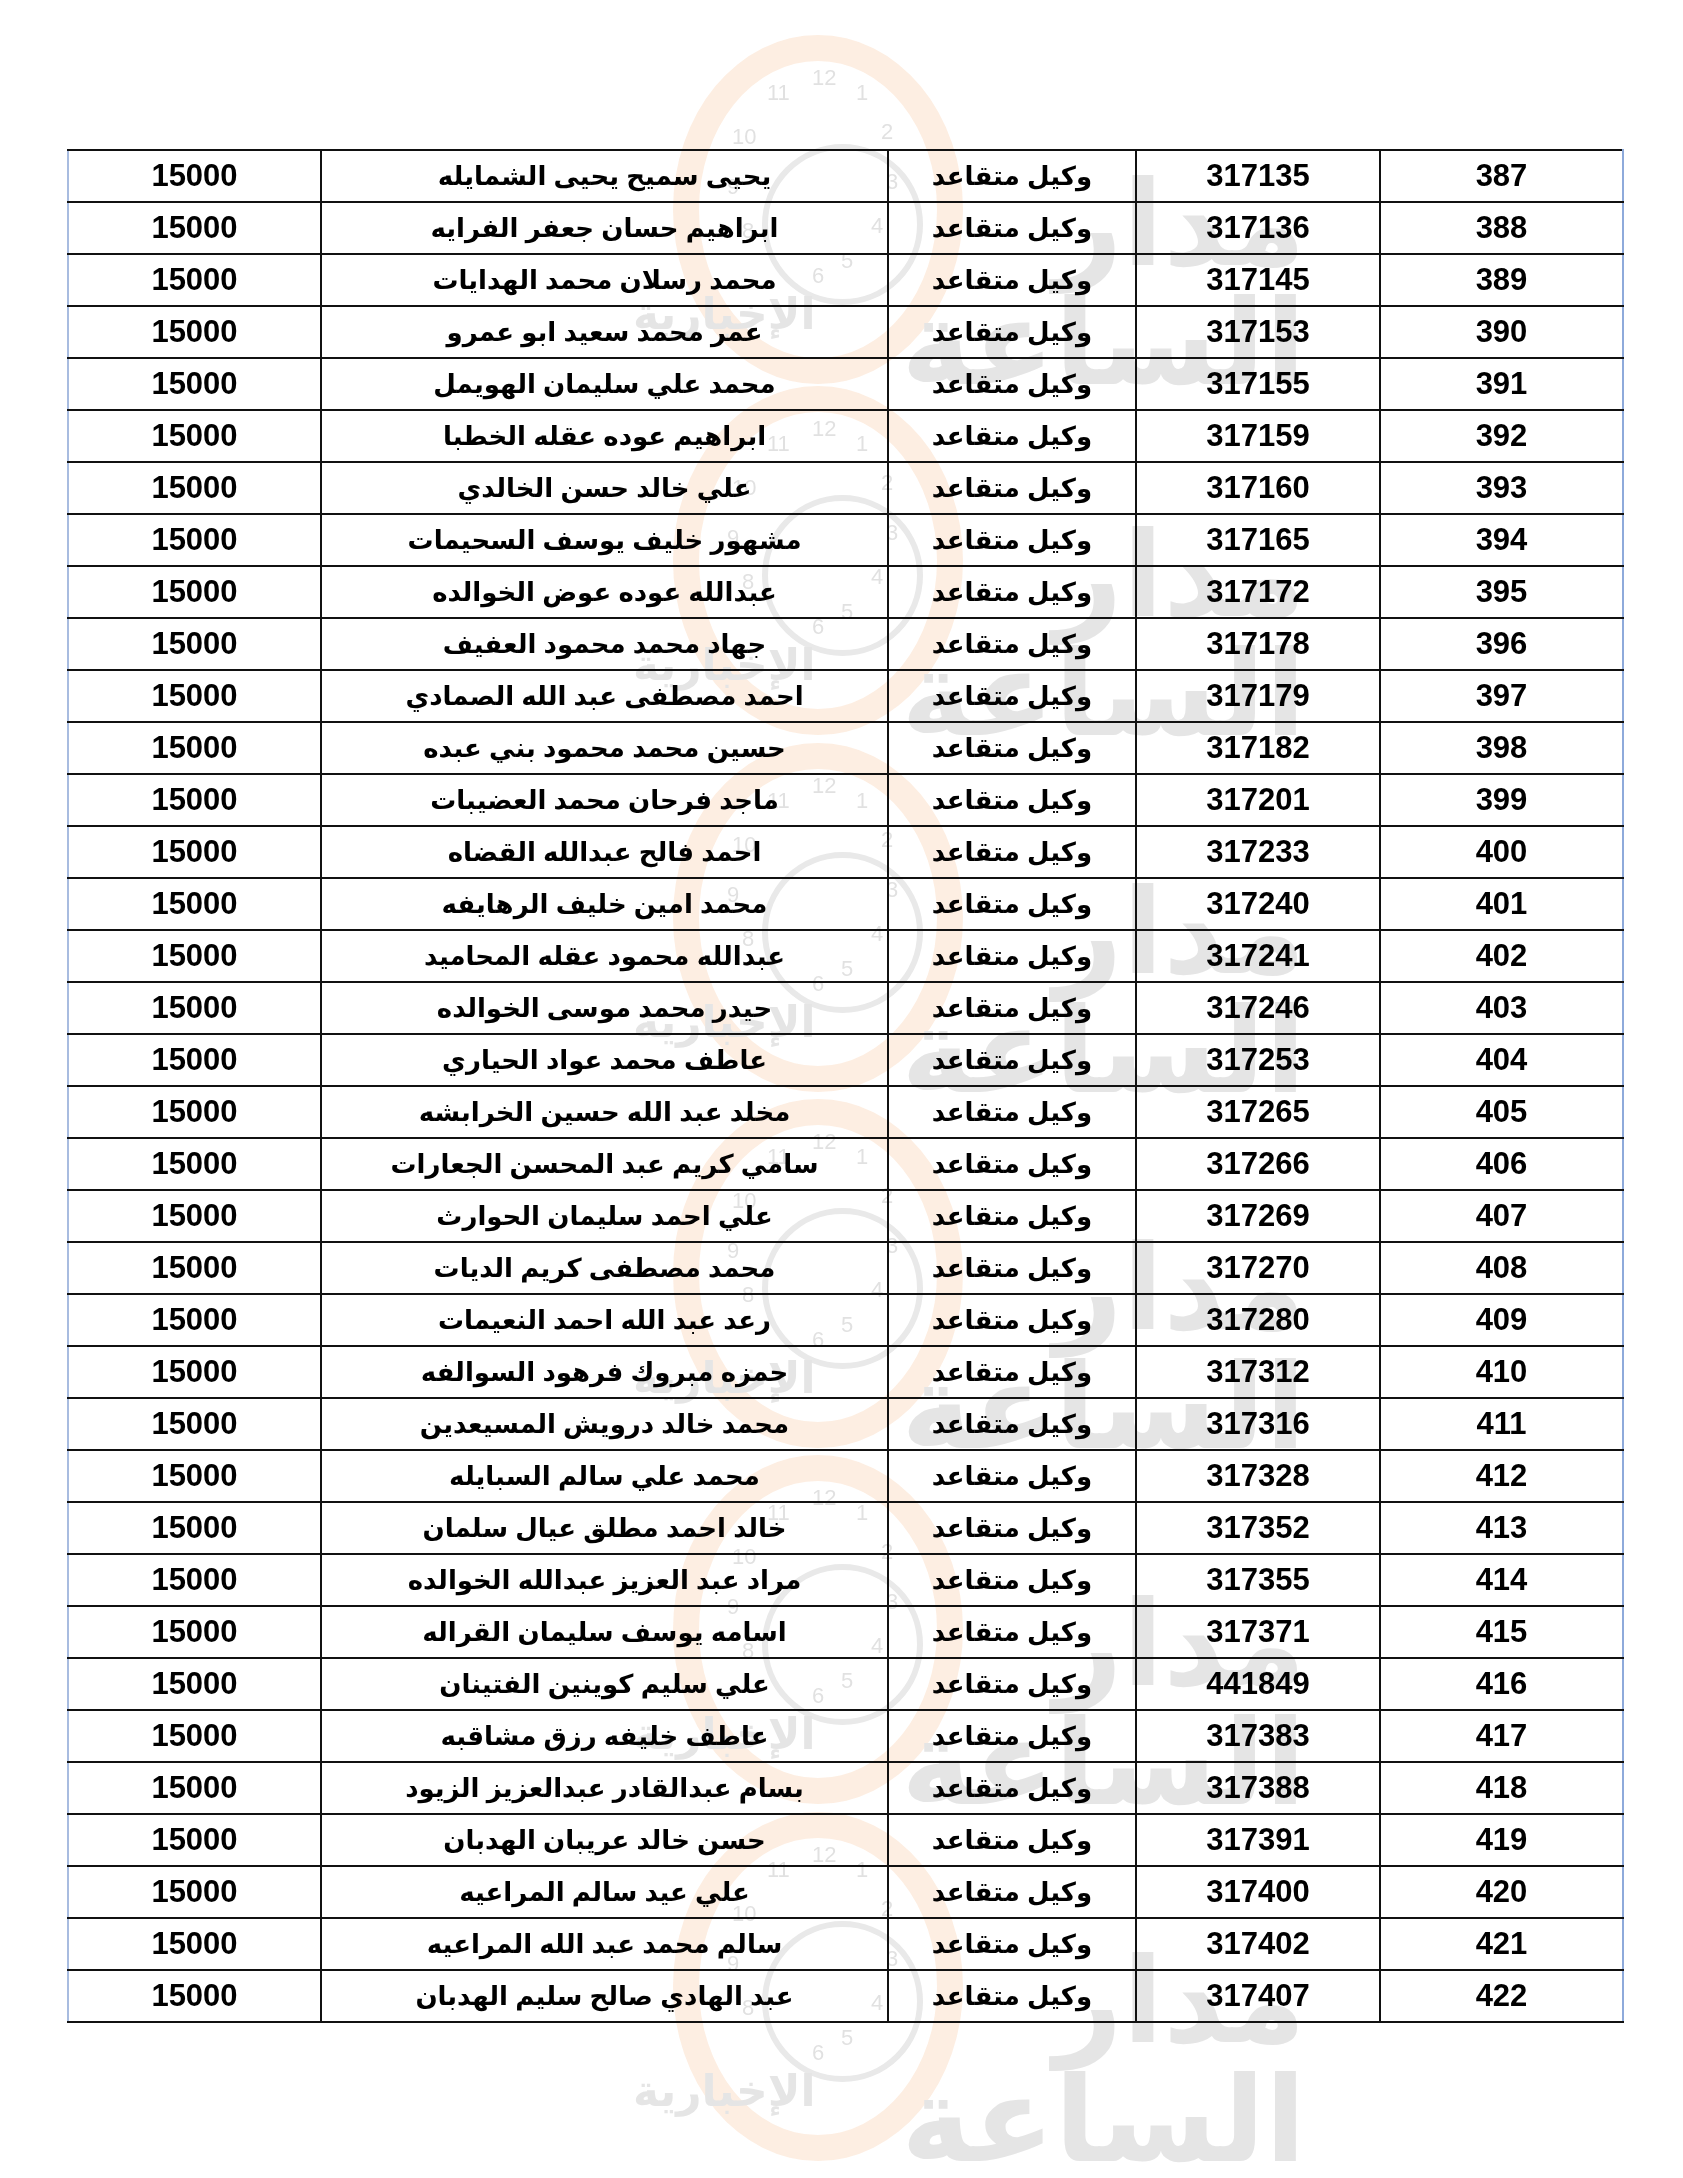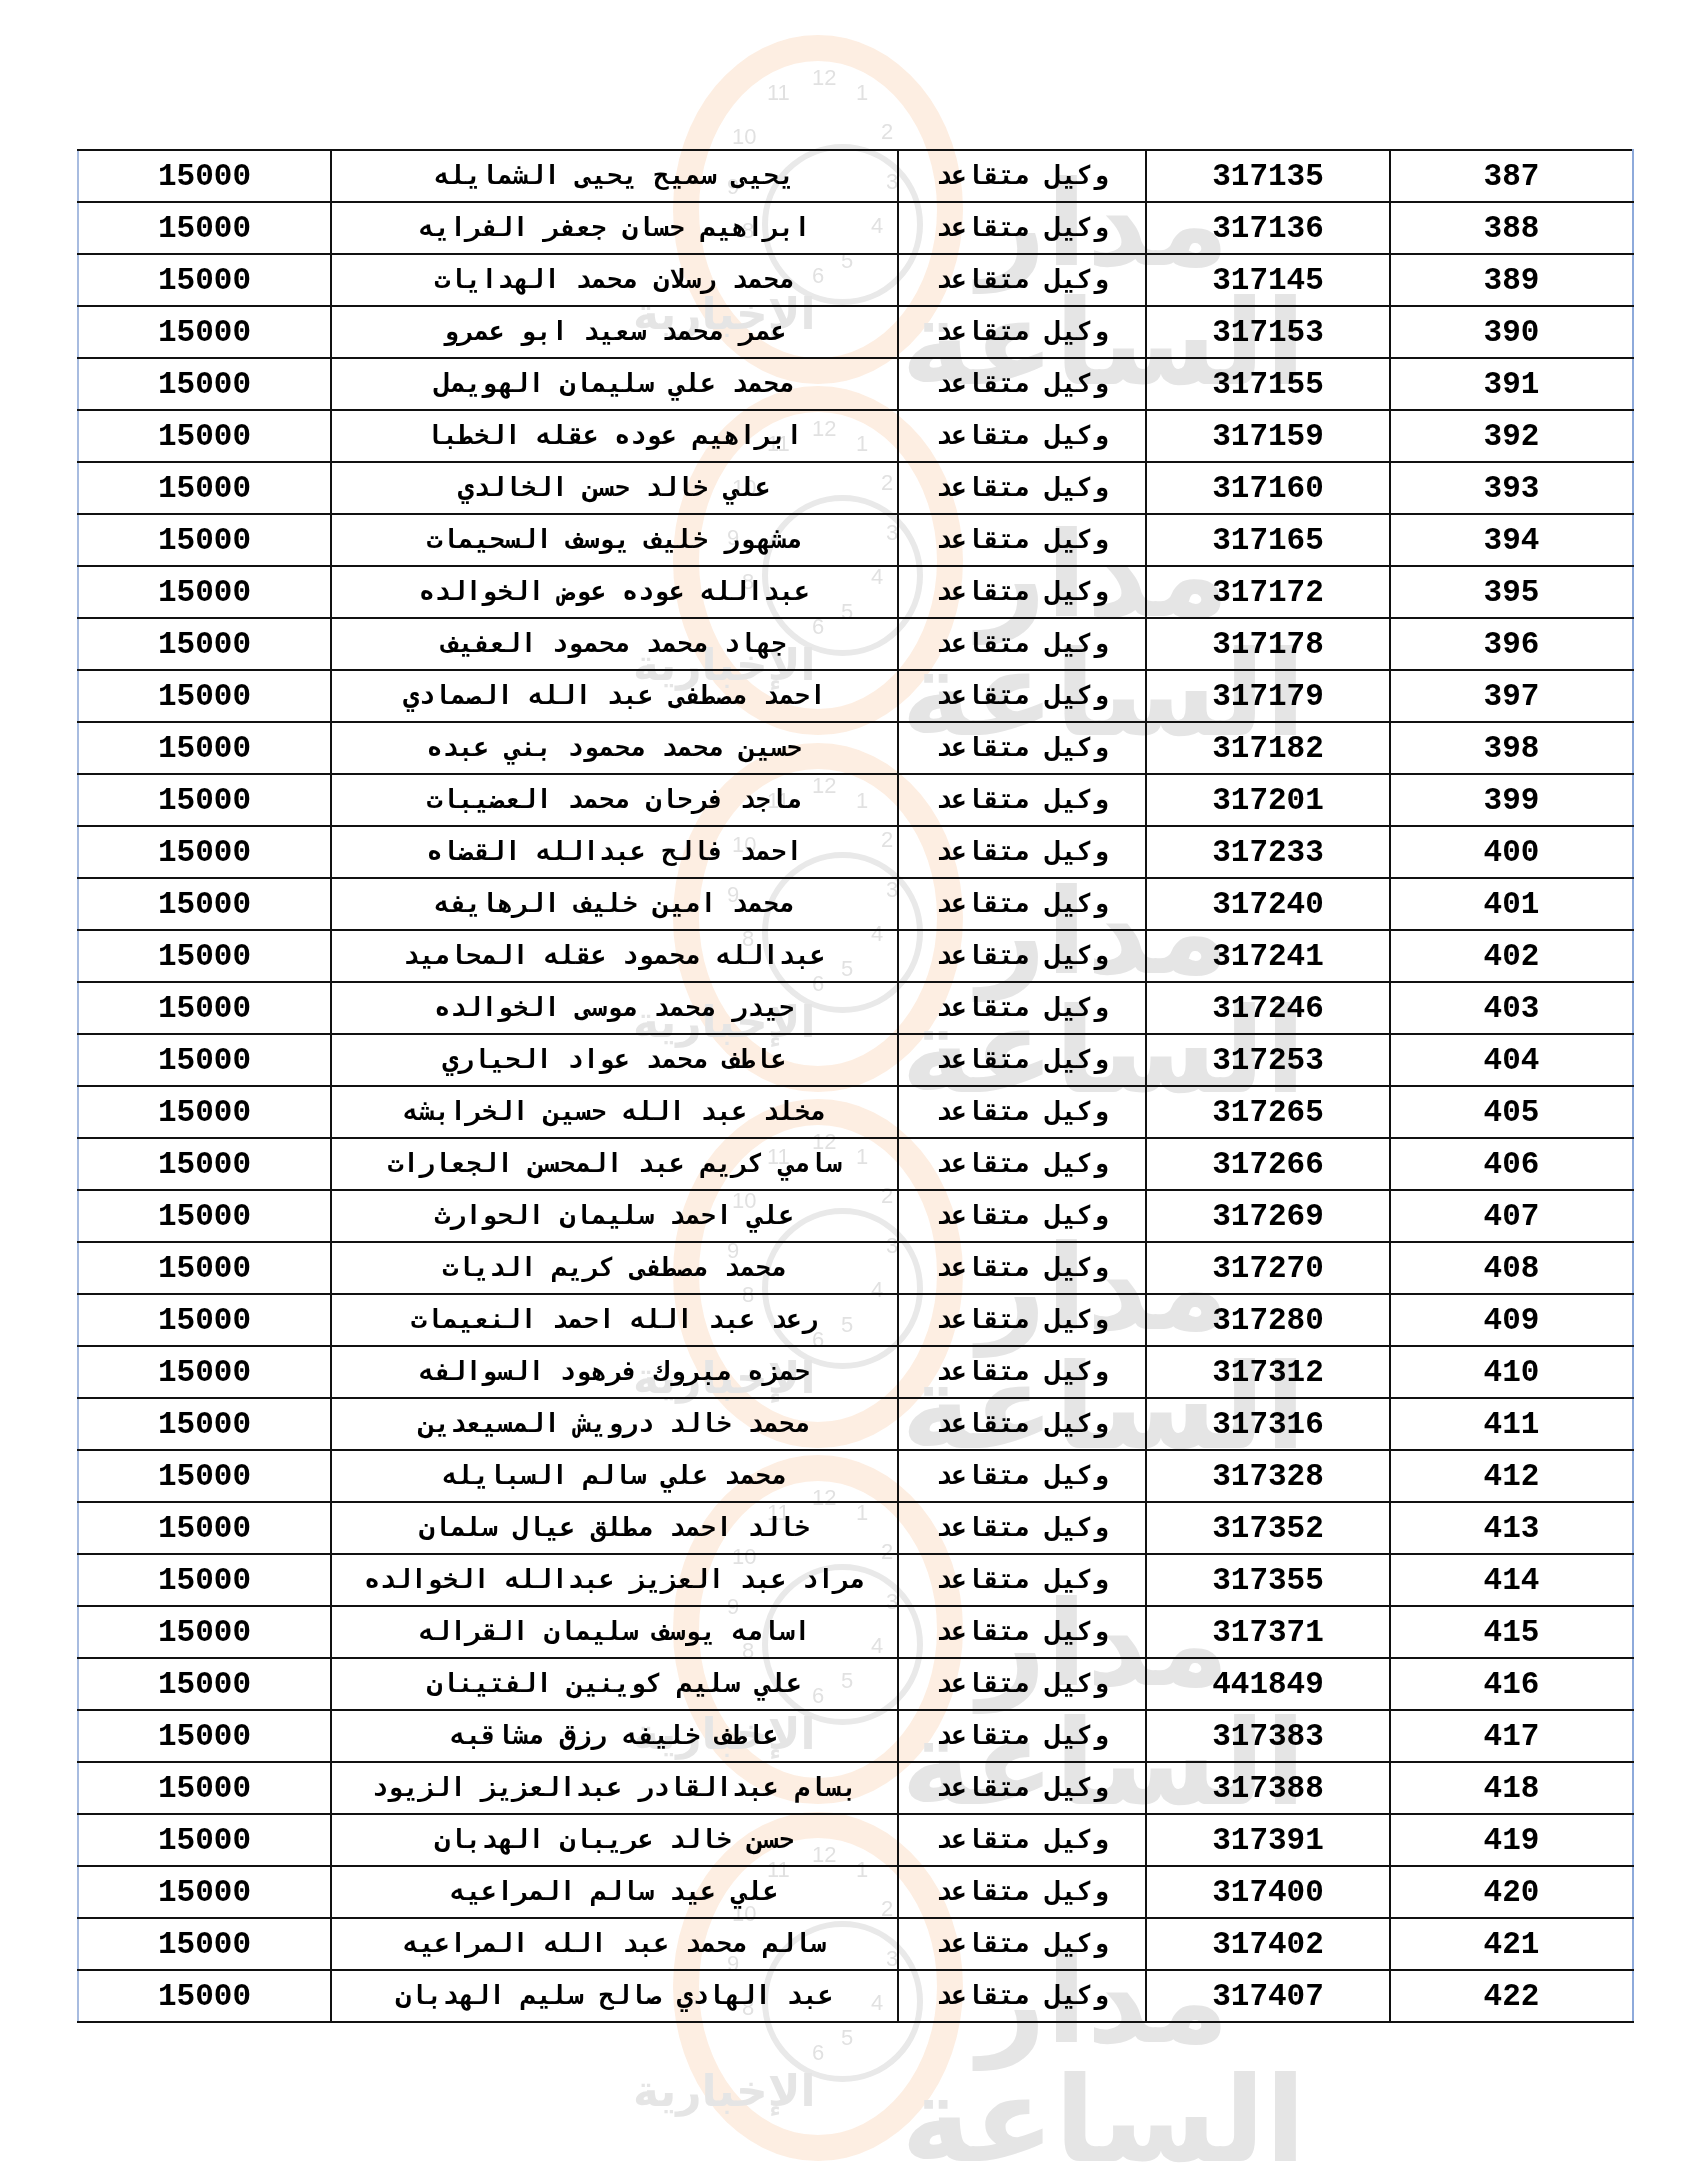--- a/index.html
+++ b/index.html
@@ -2,40 +2,40 @@
 <html><head>
   <meta charset="utf-8">
   <style>
     html, body { margin: 0; padding: 0; }
     body {
       width: 1683px; height: 2178px; background: #ffffff;
       position: relative; overflow: hidden;
       font-family: "Liberation Sans", "DejaVu Sans", sans-serif;
     }
     .watermark {
-      position: absolute; pointer-events: none; opacity: 0.22; text-align: center;
+      position: absolute; pointer-events: none; opacity: 0.22;
     }
     .wm-ring {
       position: absolute; border-radius: 50%;
       border: 26px solid #f7b27a;
     }
     .wm-face {
       position: absolute; border-radius: 50%;
       border: 6px solid #9a9a9a;
     }
     .wm-text {
       position: absolute; color: #8a8a8a; font-weight: bold;
       font-size: 119px; line-height: 1;
     }
     .wm-num { position: absolute; color: #777; font-size: 22px; }
 
     table.grid {
-      position: absolute; left: 77px; top: 149px;
+      position: absolute; left: 67px; top: 149px;
       border-collapse: collapse; table-layout: fixed;
-      width: 1554px; z-index: 2; font-family: Liberation Mono, monospace;
+      width: 1554px; z-index: 2;
     }
     table.grid td {
       height: 50px; padding: 0; text-align: center; vertical-align: middle;
       font-weight: bold; color: #000;
       border-top: 2.5px solid #111; border-bottom: 2.5px solid #111;
       background: transparent;
     }
     td.amount { width: 251px; font-size: 31px; border-left: 2px solid #a8bce0; border-right: 2px solid #111; }
     td.name   { width: 565px; font-size: 26px; border-right: 2px solid #111; direction: rtl; }
     td.role   { width: 246px; font-size: 26px; border-right: 2px solid #111; direction: rtl; }

